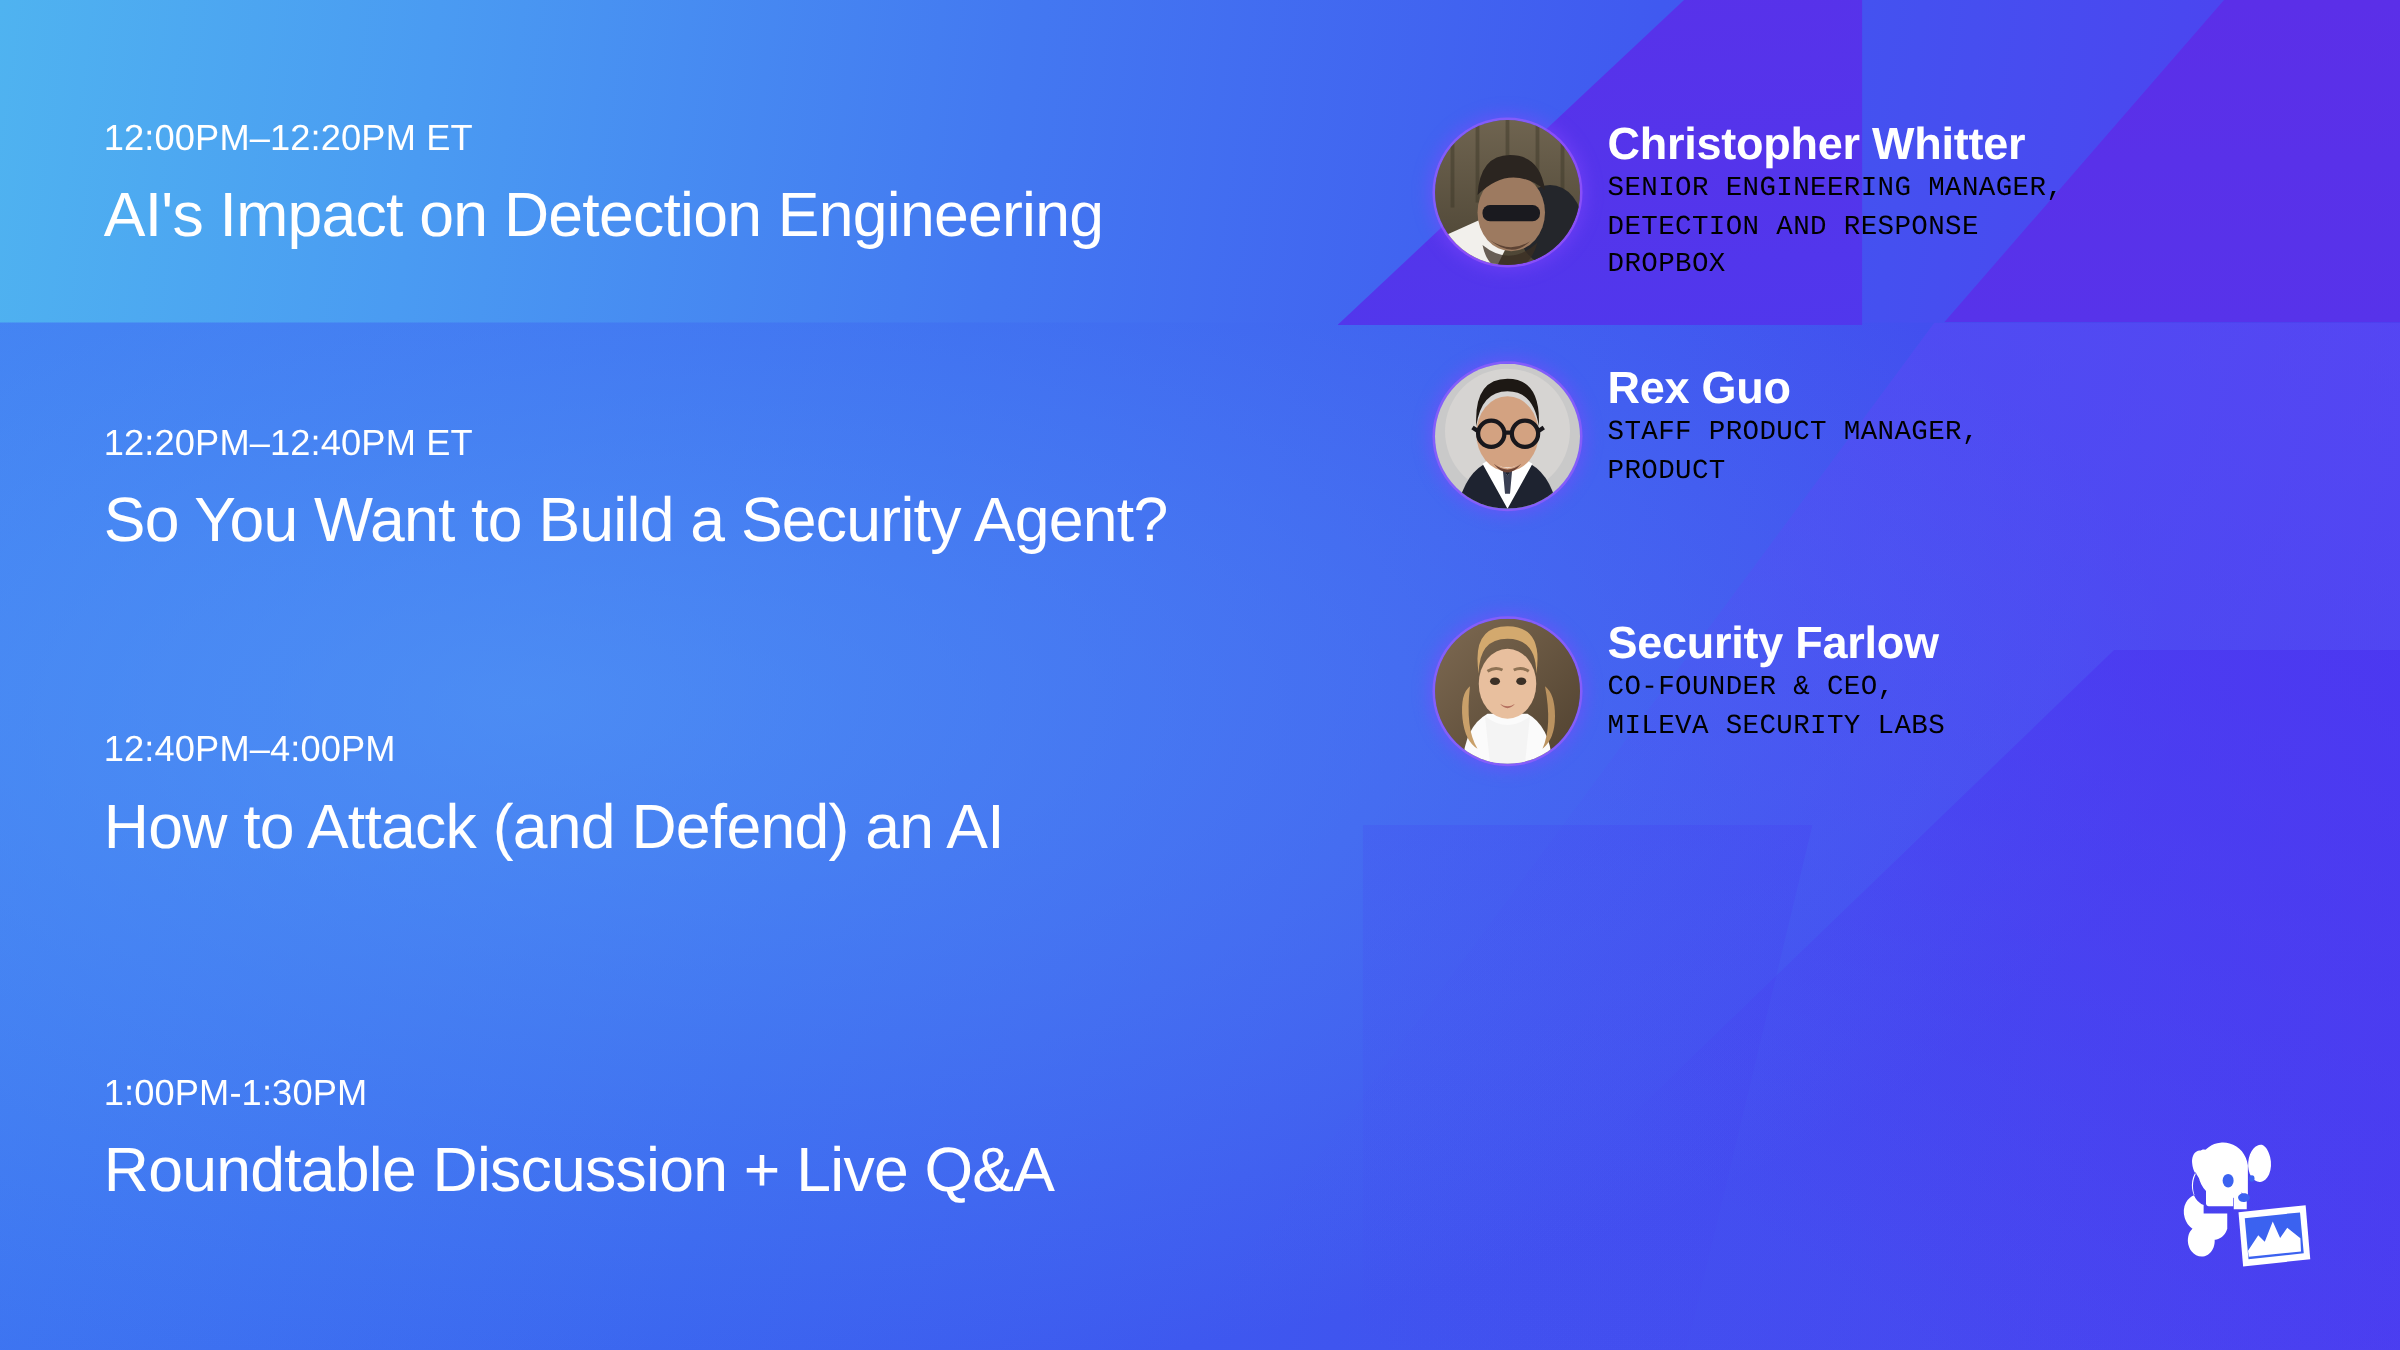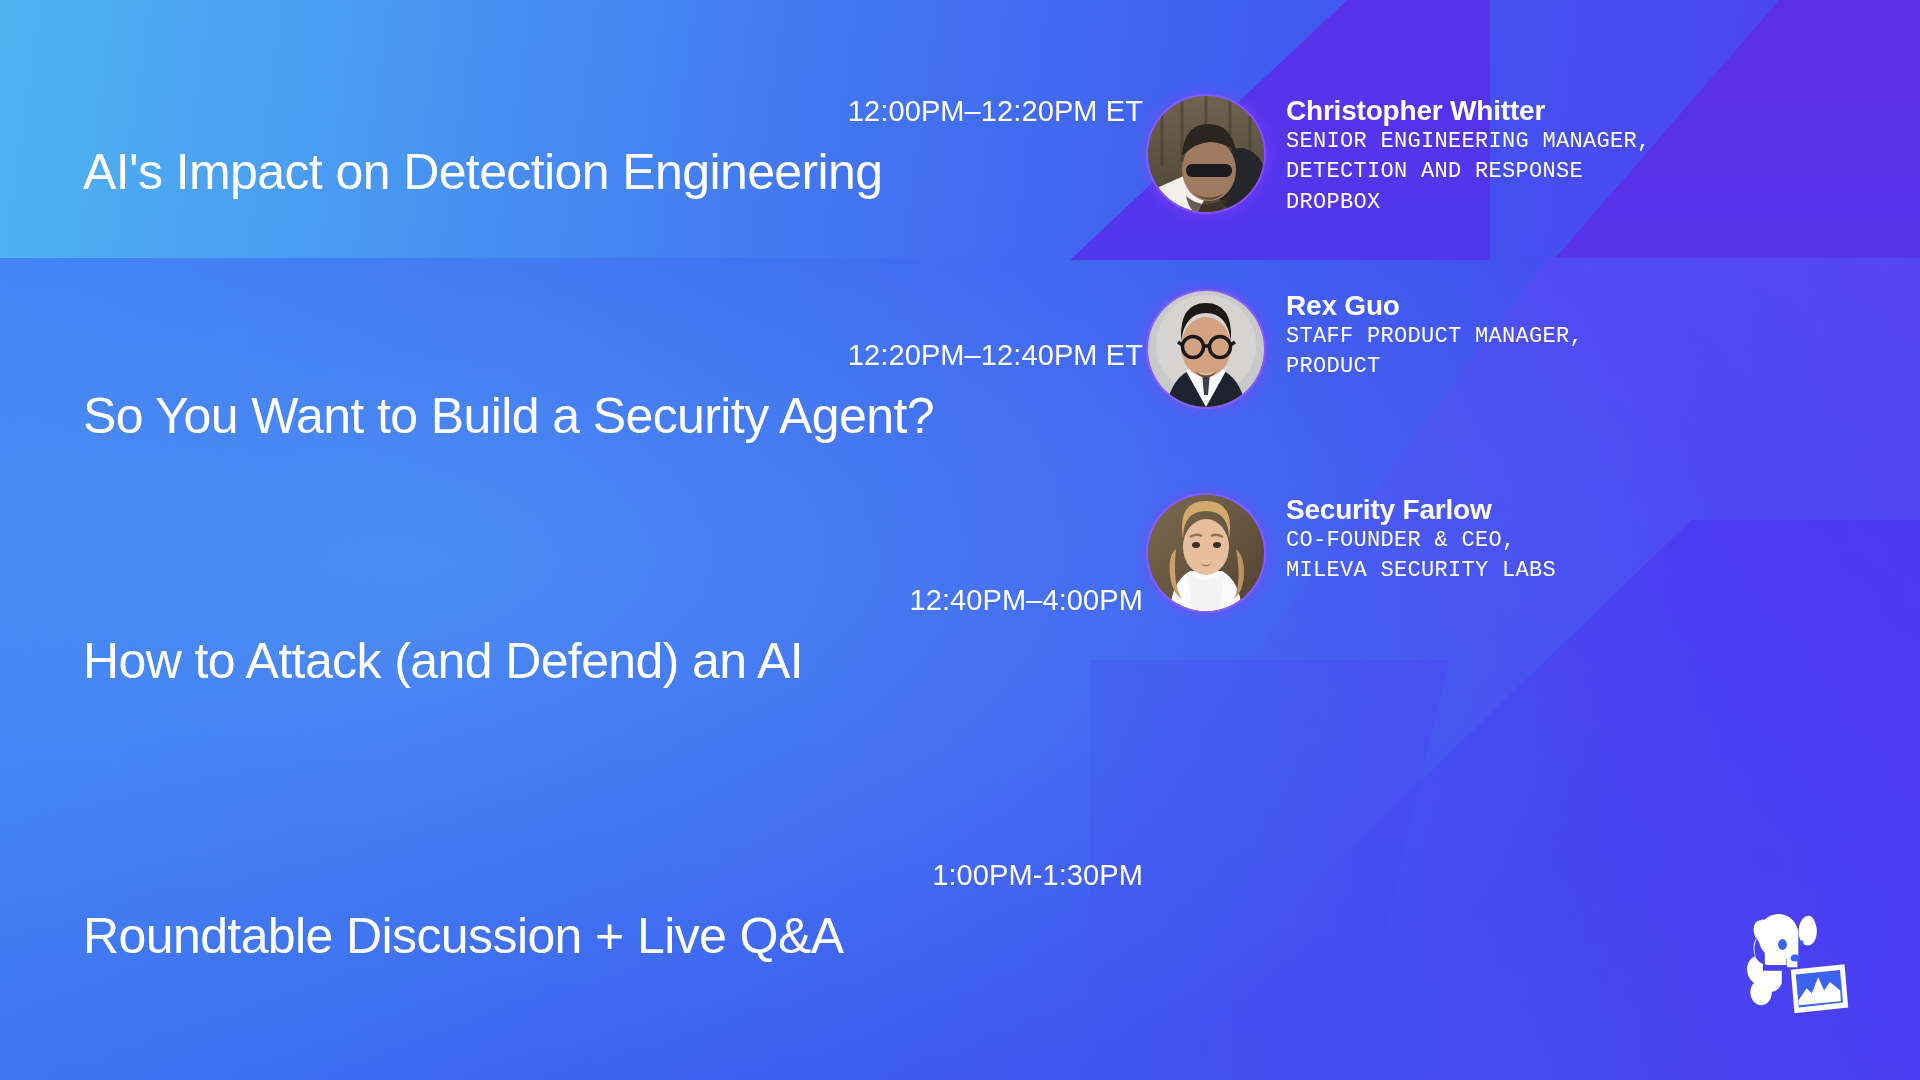--- a/index.html
+++ b/index.html
@@ -58,21 +58,21 @@
     opacity:.5;
   }
 
   
   .agenda{ position:absolute; left:83px; top:0; width:1060px; height:1080px; }
   .row{ position:absolute; left:0; width:1060px; }
   .row-1{ top:96px; } .row-2{ top:340px; } .row-3{ top:585px; } .row-4{ top:860px; }
 
   .time{
     font-size:29px; font-weight:400; color:#ffffff;
-    letter-spacing:.1px; line-height:1.1; white-space:nowrap;text-align:right;
+    letter-spacing:.1px; line-height:1.1; white-space:nowrap;
   }
   .title{
     margin-top:17px;
     font-size:50px; font-weight:400; color:#ffffff;
     letter-spacing:-.6px; line-height:1.08; white-space:nowrap;
   }
 
   
   .speakers{ position:absolute; left:1148px; top:0; width:772px; height:1080px; }
   .speaker{ position:absolute; left:0; display:flex; align-items:flex-start; }
@@ -90,26 +90,26 @@
   }
   .avatar{
     position:absolute; left:0; top:0; width:116px; height:116px;
     border-radius:50%; overflow:hidden;
     box-shadow:0 0 0 2px rgba(168,96,255,.55);
   }
   .avatar svg{ display:block; width:116px; height:116px; }
 
   .sp-text{ margin-left:22px; padding-top:6px; }
   .sp-name{
-    font-size:28px; font-weight:700; color:#ffffff;
+    font-size:36px; font-weight:700; color:#ffffff;
     letter-spacing:-.2px; line-height:1.18; white-space:nowrap;
   }
   .sp-line{
     font-family:"Liberation Mono", monospace;
-    font-size:22px; font-weight:400; color:#ffffff;
+    font-size:22px; font-weight:400; color:#000000;
     letter-spacing:.3px; line-height:1.38; white-space:nowrap;
   }
 
   
   .logo{ position:absolute; right:62px; bottom:50px; width:126px; height:126px; }
   .logo svg{ display:block; width:126px; height:126px; }
 </style>
 </head>
 <body>
 

